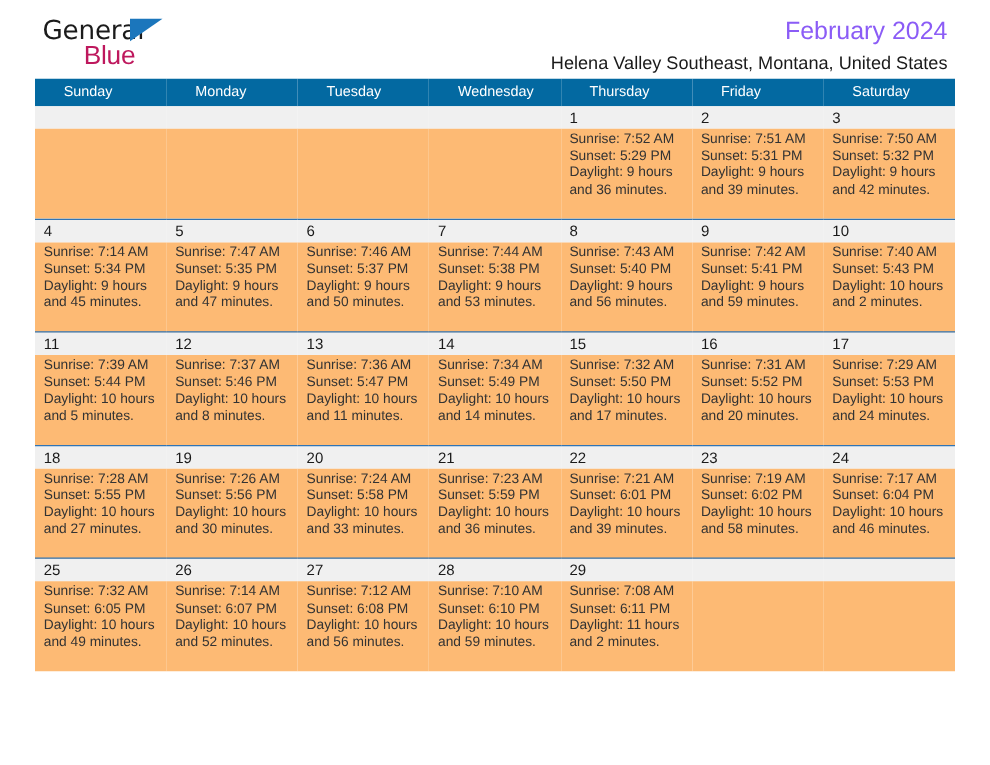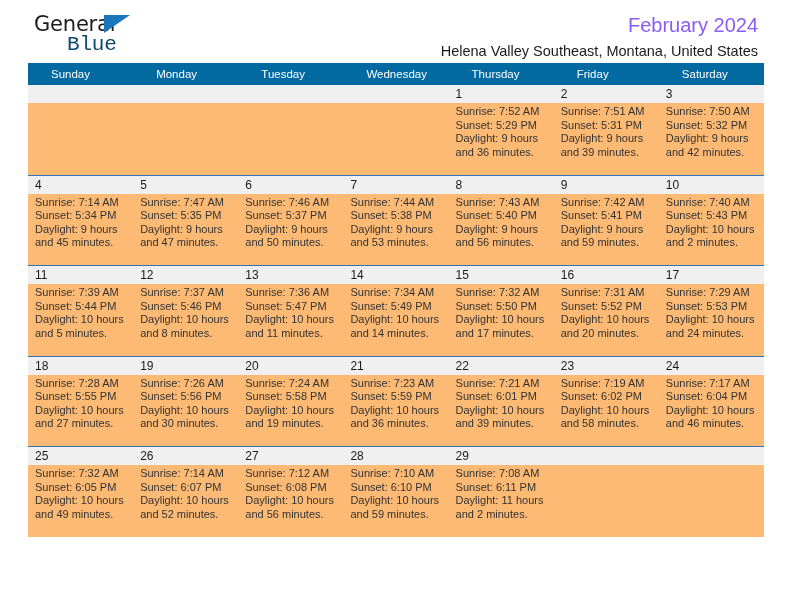--- a/index.html
+++ b/index.html
@@ -52,22 +52,22 @@
     height: 0;
     border-left: 26px solid #1b76bc;
     border-bottom: 18px solid transparent;
   }
   .logo-blue {
     position: absolute;
     left: 33px;
     top: 21px;
     font-size: 21px;
     letter-spacing: -0.2px;
-    color: #0c4a6e;
-    font-family: Liberation Mono, monospace;
+    color: #be185d;
+    font-family: Liberation Sans, sans-serif;
     font-weight: 400;
   }
   .title-wrap {
     position: absolute;
     right: 6px;
     top: 8px;
     text-align: right;
   }
   .cal-title {
     font-size: 20px;
@@ -325,21 +325,21 @@
           <td>
             <span class="info-line">Sunrise: 7:26 AM</span>
             <span class="info-line">Sunset: 5:56 PM</span>
             <span class="info-line">Daylight: 10 hours</span>
             <span class="info-line">and 30 minutes.</span>
           </td>
           <td>
             <span class="info-line">Sunrise: 7:24 AM</span>
             <span class="info-line">Sunset: 5:58 PM</span>
             <span class="info-line">Daylight: 10 hours</span>
-            <span class="info-line">and 19 minutes.</span>
+            <span class="info-line">and 33 minutes.</span>
           </td>
           <td>
             <span class="info-line">Sunrise: 7:23 AM</span>
             <span class="info-line">Sunset: 5:59 PM</span>
             <span class="info-line">Daylight: 10 hours</span>
             <span class="info-line">and 36 minutes.</span>
           </td>
           <td>
             <span class="info-line">Sunrise: 7:21 AM</span>
             <span class="info-line">Sunset: 6:01 PM</span>

